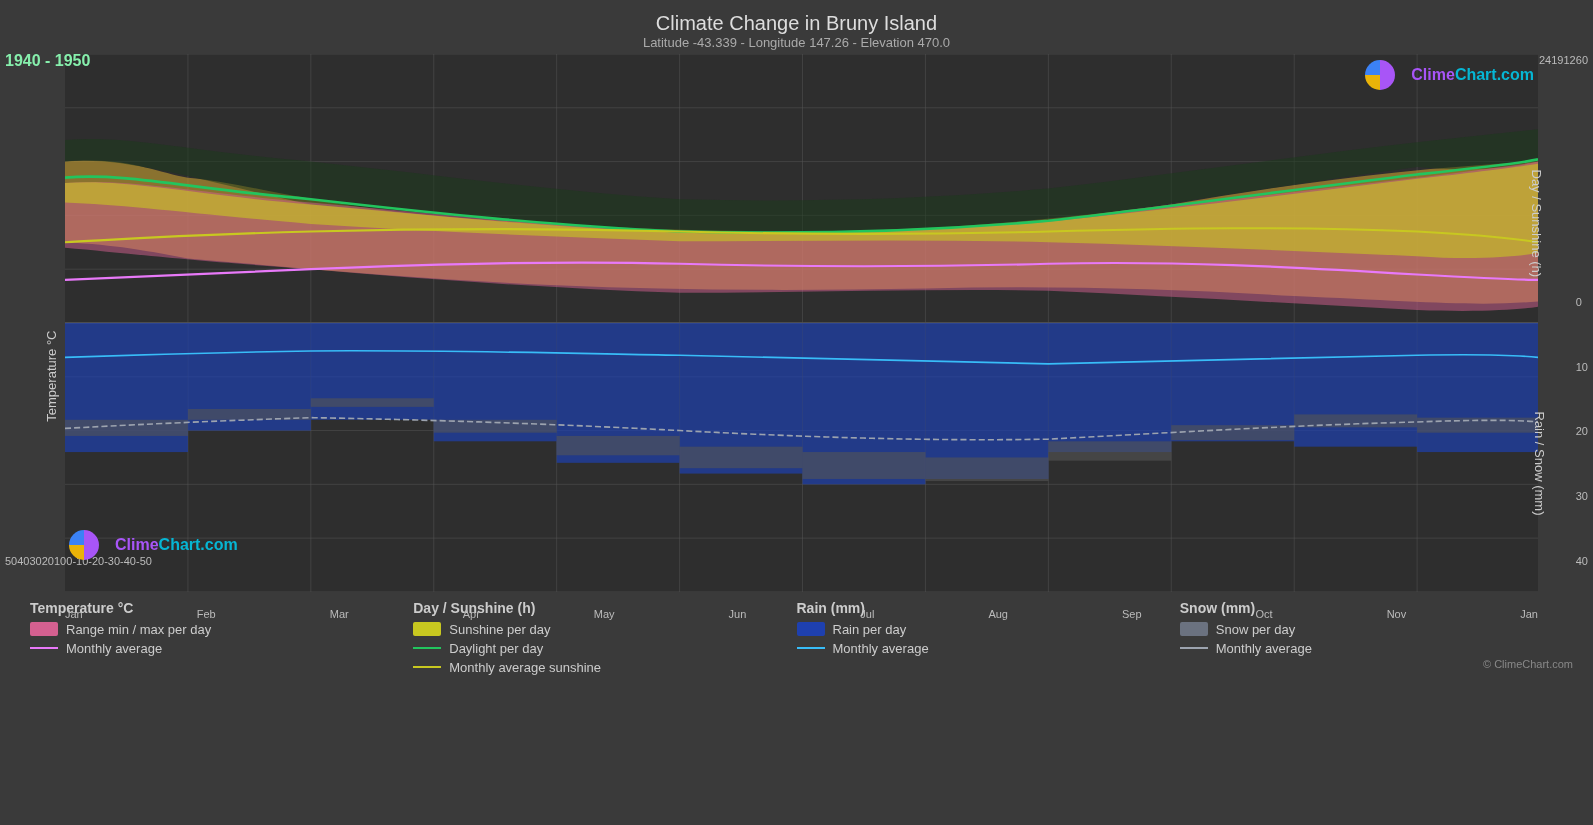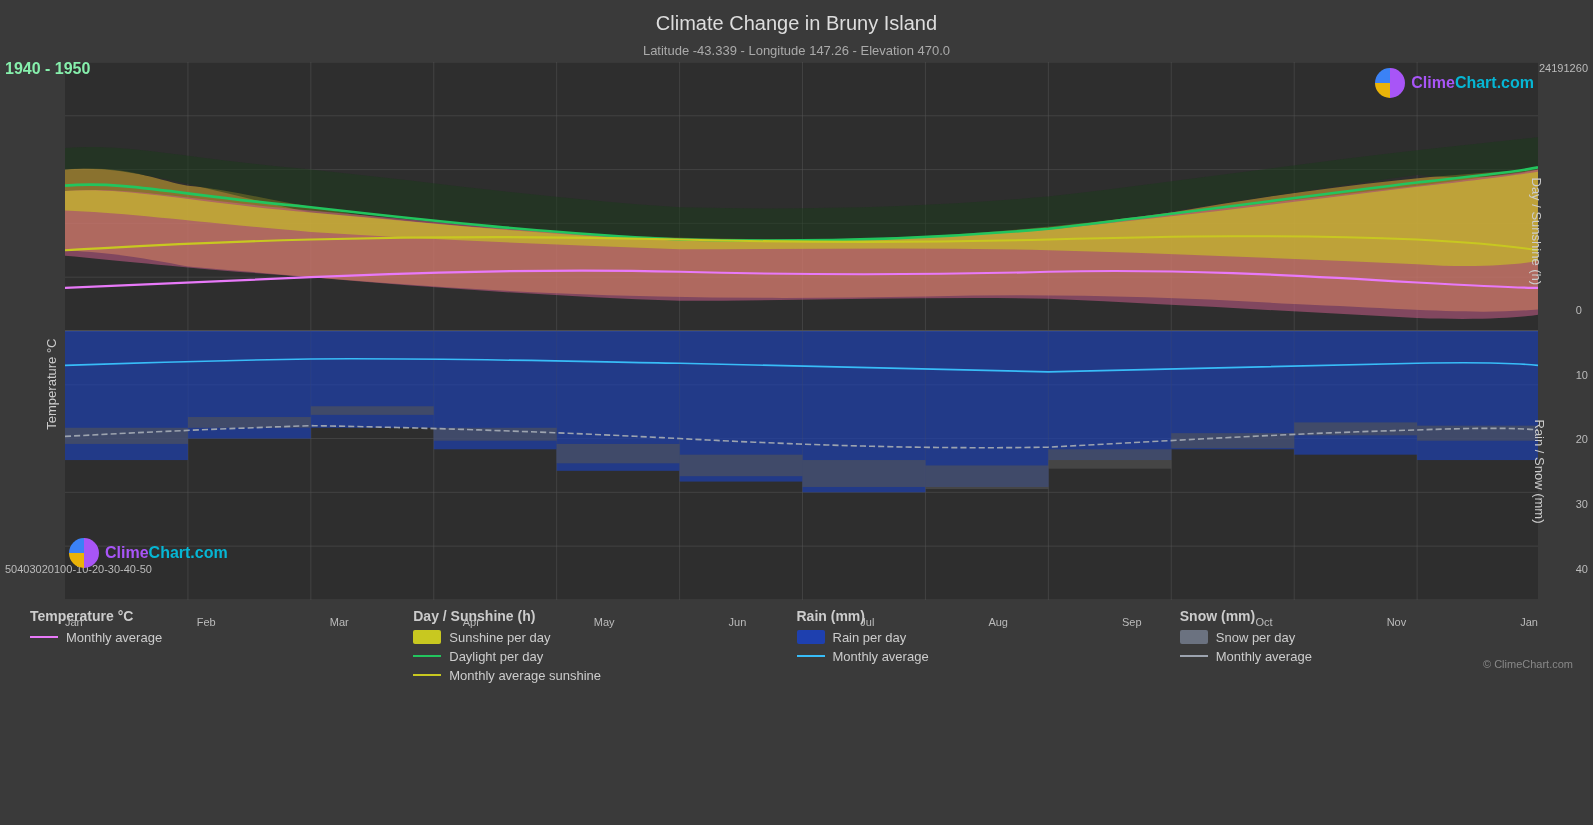--- a/index.html
+++ b/index.html
@@ -28,21 +28,20 @@
 
     .chart-title {
       color: #ddd;
       font-size: 20px;
       font-weight: normal;
     }
 
     .chart-subtitle {
       color: #aaa;
       font-size: 13px;
-      margin-top: 8px;
     }
 
     .axis-tick {
       color: #bbb;
       font-size: 11px;
     }
 
     .legend-area {
       display: flex;
       flex-direction: row;
@@ -92,21 +91,21 @@
       right: 20px;
       color: #888;
       font-size: 11px;
       margin-left: 15px;
     }
 
     .logo-area {
       position: absolute;
       display: flex;
       align-items: center;
-      gap: 6px;
+      gap: 16px;
     }
 
     .logo-text {
       font-size: 16px;
       font-weight: bold;
     }
 
     .logo-text span:first-child { color: #a855f7; }
     .logo-text span:last-child { color: #06b6d4; }
   </style>
@@ -268,20 +267,24 @@
       </div>
 
     </div>
   </div>
 
   <div class="legend-area" style="height:140px;">
 
     <div class="legend-section">
       <div class="legend-section-title">Temperature °C</div>
       <div class="legend-item">
+        <span class="legend-swatch" style="background:#d46090; border-radius:2px;"></span>
+        <span>Range min / max per day</span>
+      </div>
+      <div class="legend-item">
         <span class="legend-line" style="background:#e879f9;"></span>
         <span>Monthly average</span>
       </div>
     </div>
 
     <div class="legend-section">
       <div class="legend-section-title">Day / Sunshine (h)</div>
       <div class="legend-item">
         <span class="legend-swatch" style="background:#c8c820; border-radius:2px;"></span>
         <span>Sunshine per day</span>

